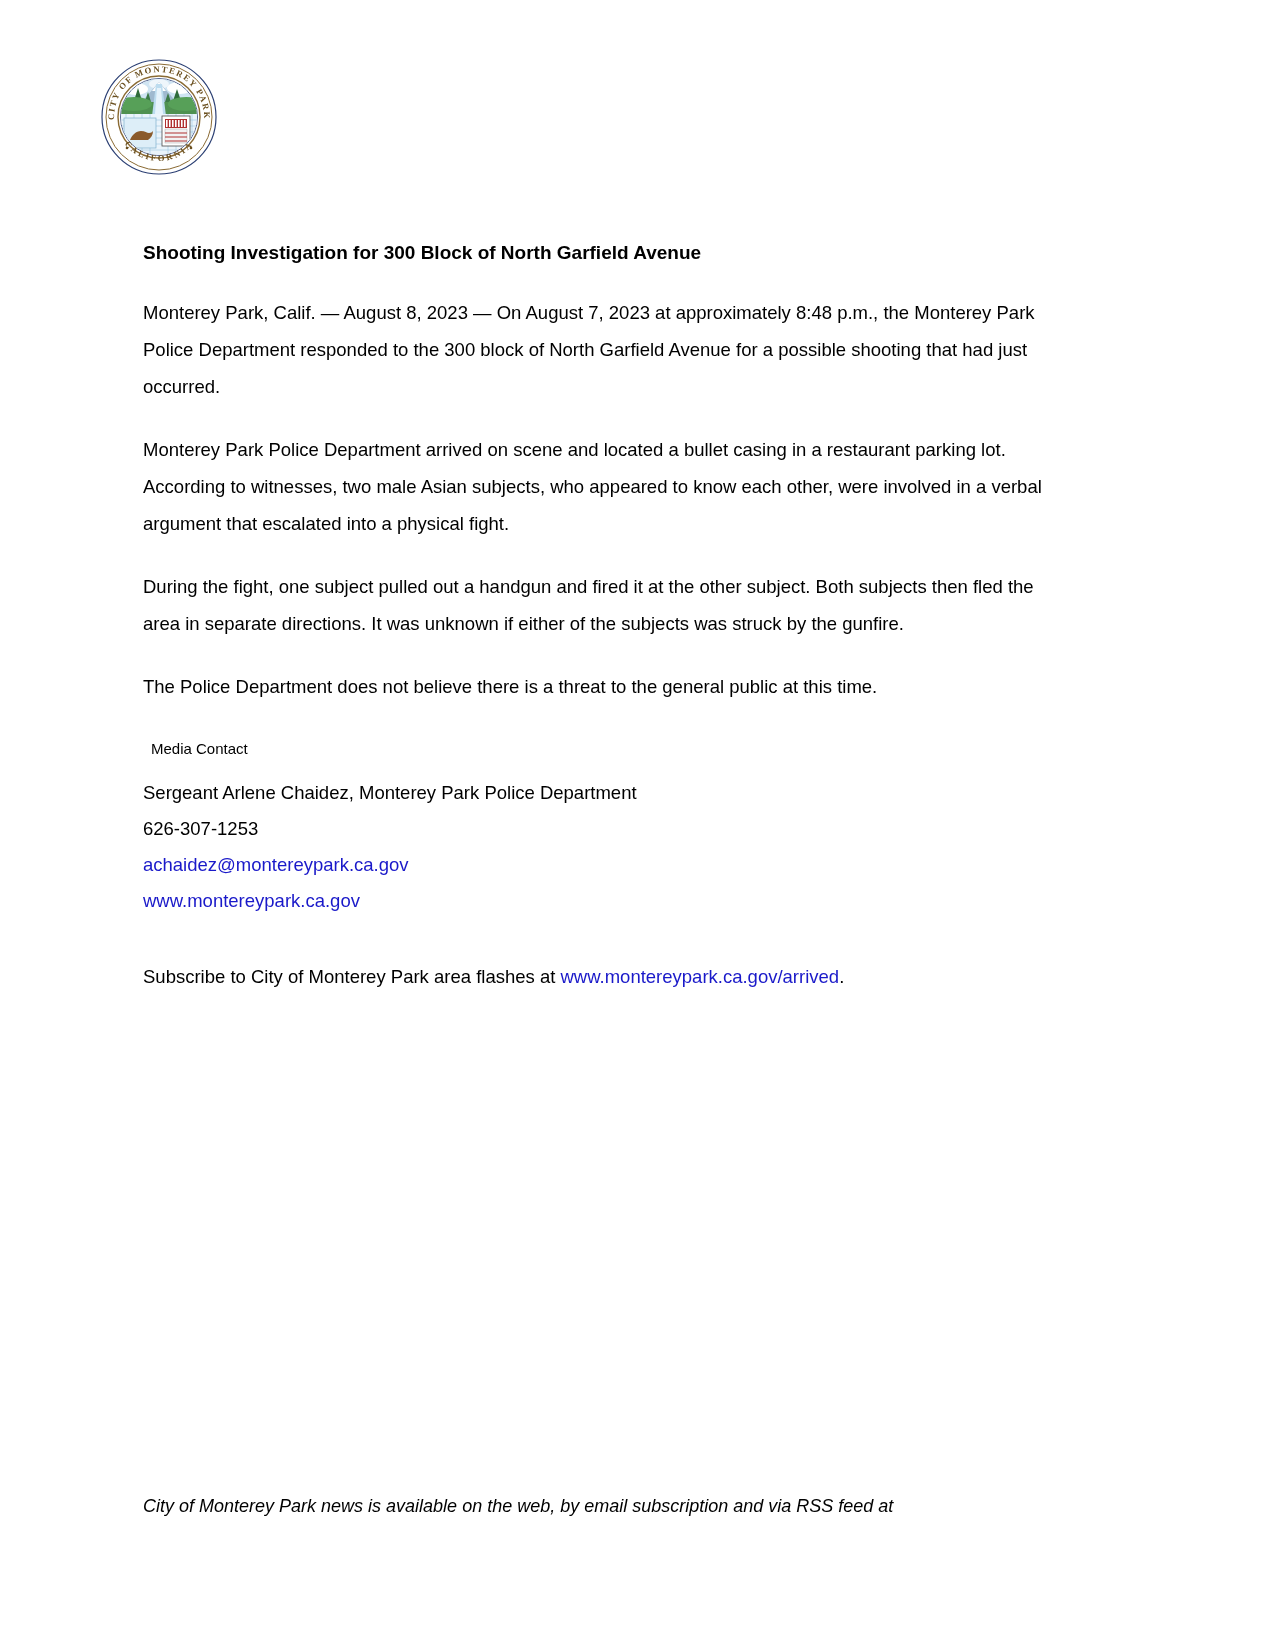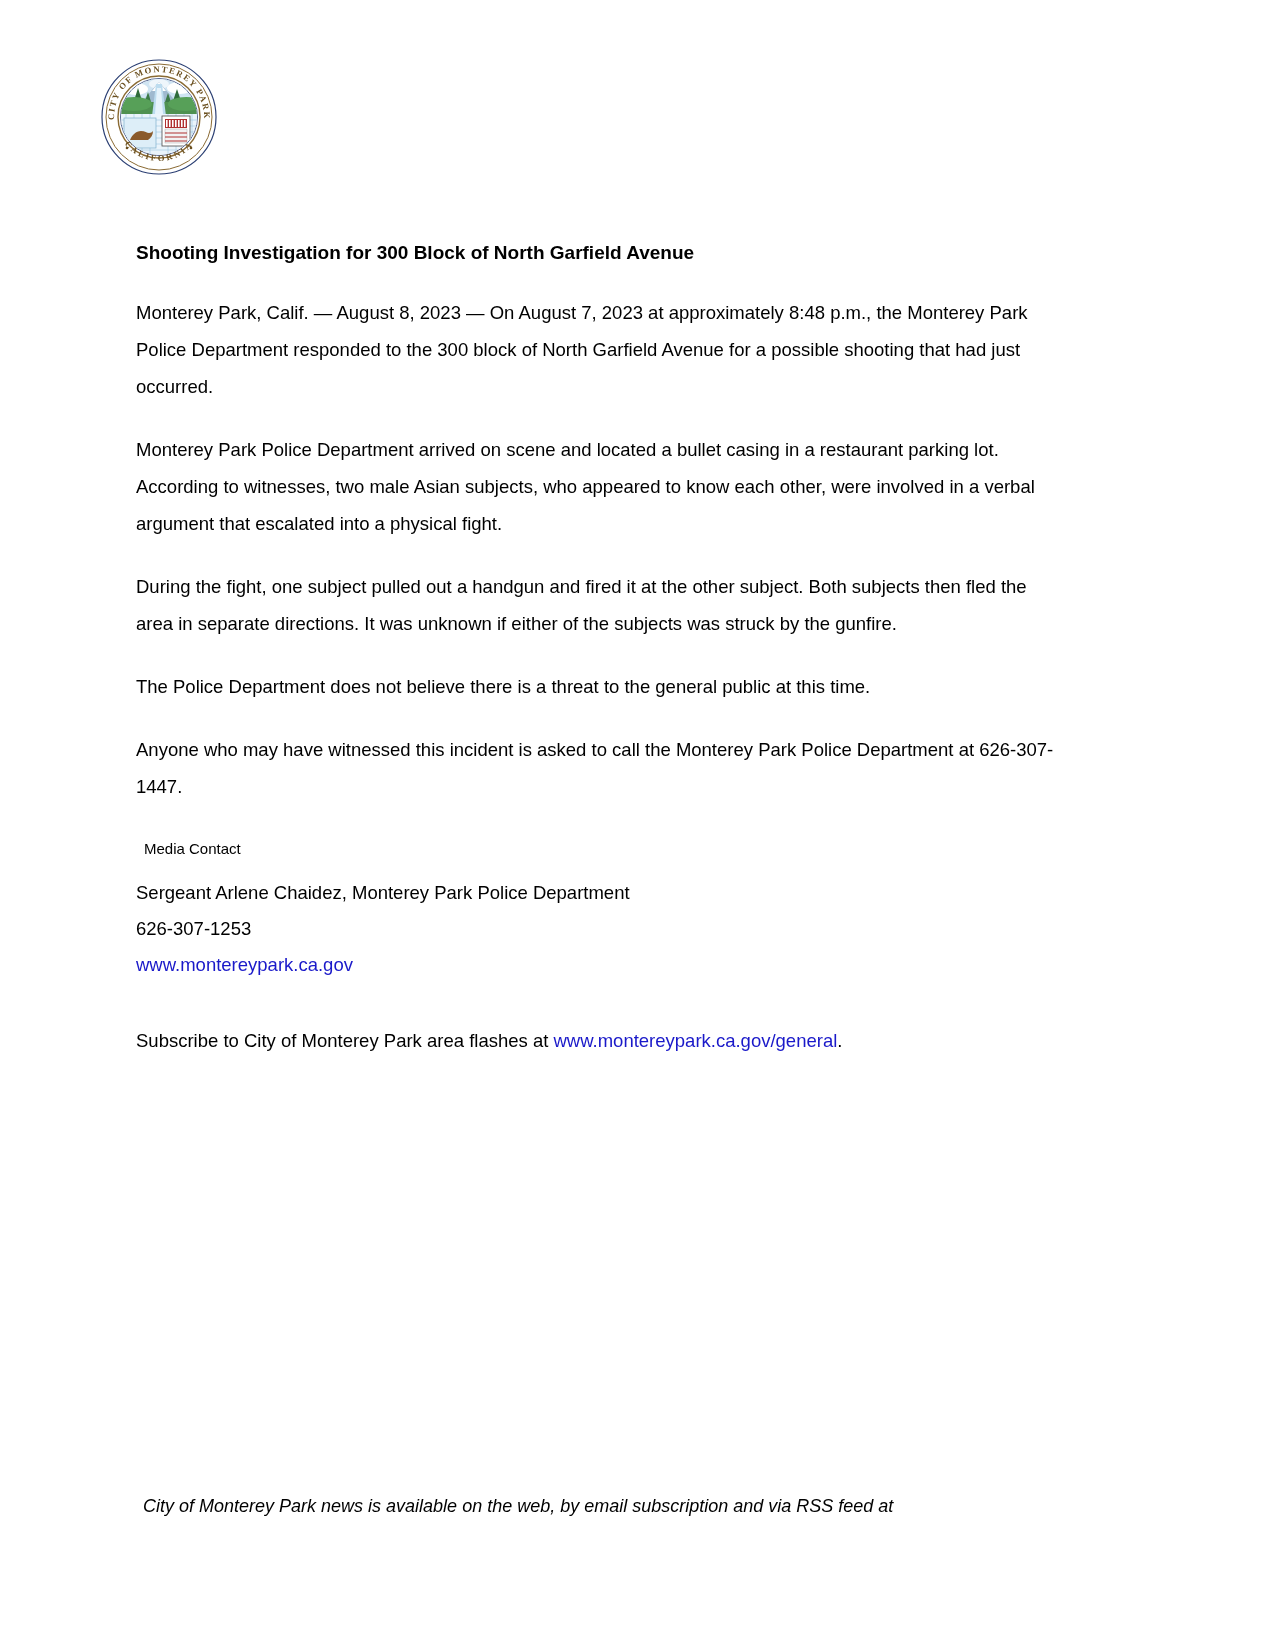--- a/index.html
+++ b/index.html
@@ -55,21 +55,21 @@
     line-height: 24px;
     color: #1a19c9;
     margin-top: 2px;
     margin-left: 4px;
     font-weight: 400;
   }
 
   
   .content {
     position: absolute;
-    left: 136px;
+    left: 143px;
     top: 240px;
     width: 925px;
   }
   .headline {
     font-size: 19px;
     font-weight: bold;
     line-height: 26px;
     margin: 0 0 28px 0;
   }
   p.para {
@@ -214,35 +214,37 @@
     <h1 class="headline">Shooting Investigation for 300 Block of North Garfield Avenue</h1>
 
     <p class="para">Monterey Park, Calif. — August 8, 2023 — On August 7, 2023 at approximately 8:48 p.m., the Monterey Park Police Department responded to the 300 block of North Garfield Avenue for a possible shooting that had just occurred.</p>
 
     <p class="para">Monterey Park Police Department arrived on scene and located a bullet casing in a restaurant parking lot. According to witnesses, two male Asian subjects, who appeared to know each other, were involved in a verbal argument that escalated into a physical fight.</p>
 
     <p class="para">During the fight, one subject pulled out a handgun and fired it at the other subject. Both subjects then fled the area in separate directions. It was unknown if either of the subjects was struck by the gunfire.</p>
 
     <p class="para">The Police Department does not believe there is a threat to the general public at this time.</p>
 
-    <p class="para">Anyone who may have witnessed this incident is asked to call the Monterey Park Police Department at 626-307-1447.</p>
 
     <div class="contact-head">Media Contact</div>
 
     <div class="contact-line">Sergeant Arlene Chaidez, Monterey Park Police Department</div>
 
     <div class="contact-line">626-307-1253</div>
 
+    <div class="contact-line">
+      <a class="link" href="#">achaidez@montereypark.ca.gov</a>
+    </div>
 
     <div class="contact-line">
       <a class="link" href="#">www.montereypark.ca.gov</a>
     </div>
 
     <p class="subscribe">
-      <span>Subscribe to City of Monterey Park area flashes at </span><a class="link" href="#">www.montereypark.ca.gov/general</a><span>.</span>
+      <span>Subscribe to City of Monterey Park area flashes at </span><a class="link" href="#">www.montereypark.ca.gov/arrived</a><span>.</span>
     </p>
   </div>
 
   <div class="footer">
     <div>City of Monterey Park news is available on the web, by email subscription and via RSS feed at</div>
   </div>
 
 </div>
 
 </body></html>

